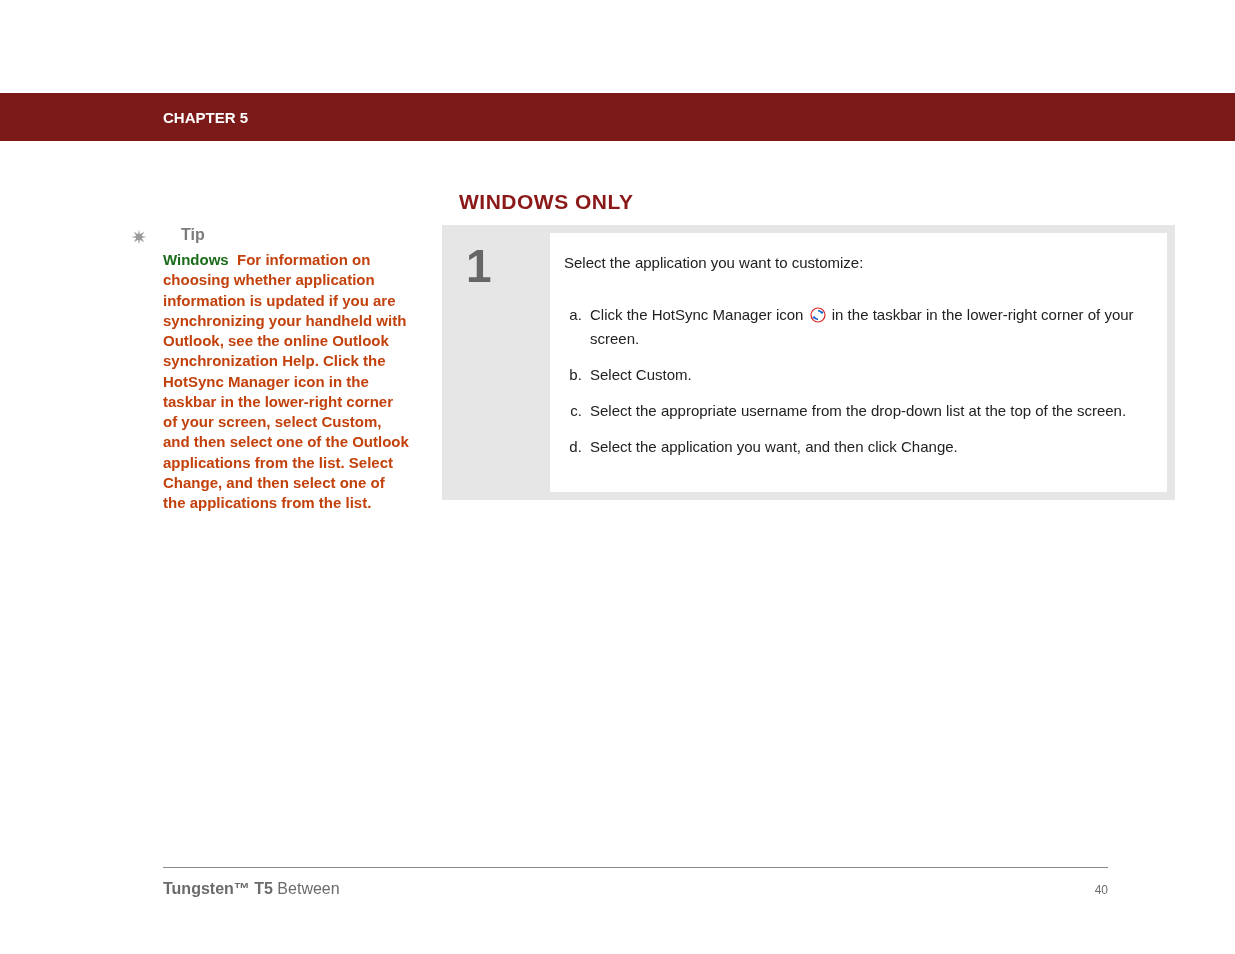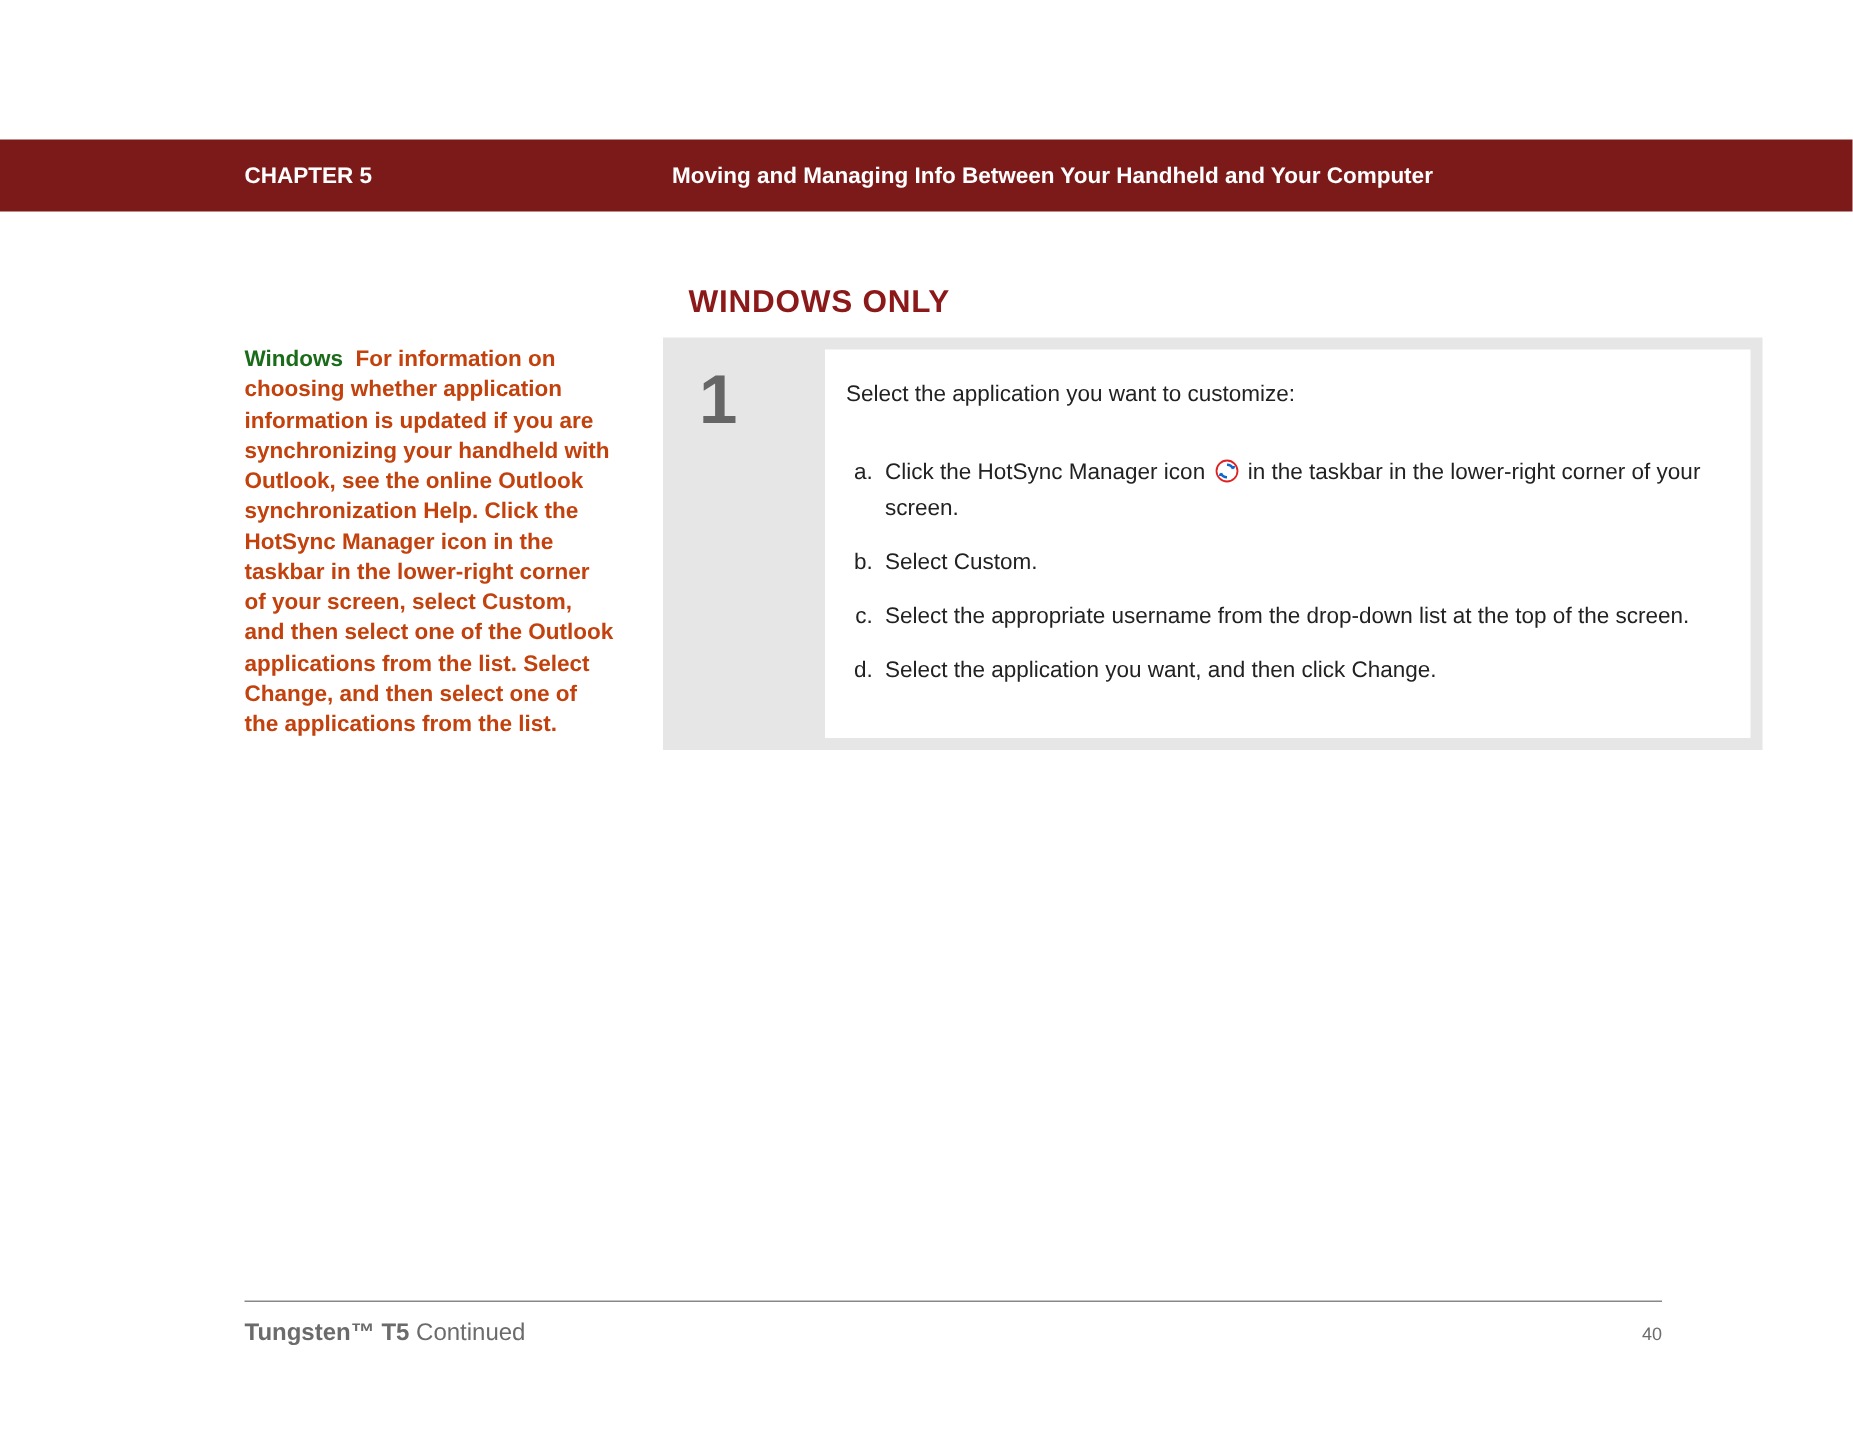--- a/index.html
+++ b/index.html
@@ -115,26 +115,31 @@
     }
     .footer-product { font-size: 16px; }
     .footer-product .bold { font-weight: bold; }
     .footer-page { font-size: 12px; }
   </style>
 </head>
 <body>
 
 <div class="header-bar">
   <span class="header-chapter">CHAPTER 5</span>
-  <span class="header-title">Moving and Managing Info Between Your Handheld and Your Computer</span>
 </div>
 
 <div class="section-heading">WINDOWS ONLY</div>
 
 <div class="sidebar">
+  <div class="tip-row">
+    <svg class="asterisk-icon" width="18" height="18" viewBox="0 0 24 24">
+      <path fill="#9a9a9a" d="M12 2l1.2 6.4L19 5l-3.4 5.6L22 12l-6.4 1.4L19 19l-5.8-3.4L12 22l-1.2-6.4L5 19l3.4-5.6L2 12l6.4-1.4L5 5l5.8 3.4z"></path>
+    </svg>
+    <div class="tip-label">Tip</div>
+  </div>
   <div class="tip-body">
     <span class="win">Windows</span>&nbsp;&nbsp;<span class="rest">For information on choosing whether application information is updated if you are synchronizing your handheld with Outlook, see the online Outlook synchronization Help. Click the HotSync Manager icon in the taskbar in the lower-right corner of your screen, select Custom, and then select one of the Outlook applications from the list. Select Change, and then select one of the applications from the list.</span>
   </div>
 </div>
 
 <div class="step-card">
   <div class="step-num">1</div>
   <div class="step-content">
     <div class="step-intro">Select the application you want to customize:</div>
     <ol class="step-list">
@@ -148,16 +153,16 @@
       </li>
       <li>Select Custom.</li>
       <li>Select the appropriate username from the drop-down list at the top of the screen.</li>
       <li>Select the application you want, and then click Change.</li>
     </ol>
   </div>
 </div>
 
 <div class="footer">
   <div class="footer-product">
-    <span class="bold">Tungsten™ T5</span><span> Continued</span>
+    <span class="bold">Tungsten™ T5</span><span> Between</span>
   </div>
   <div class="footer-page">40</div>
 </div>
 
 </body></html>

